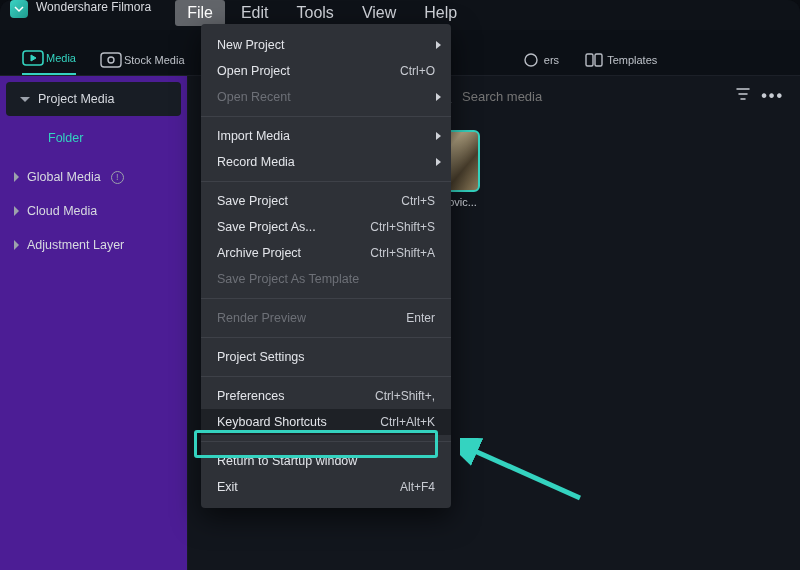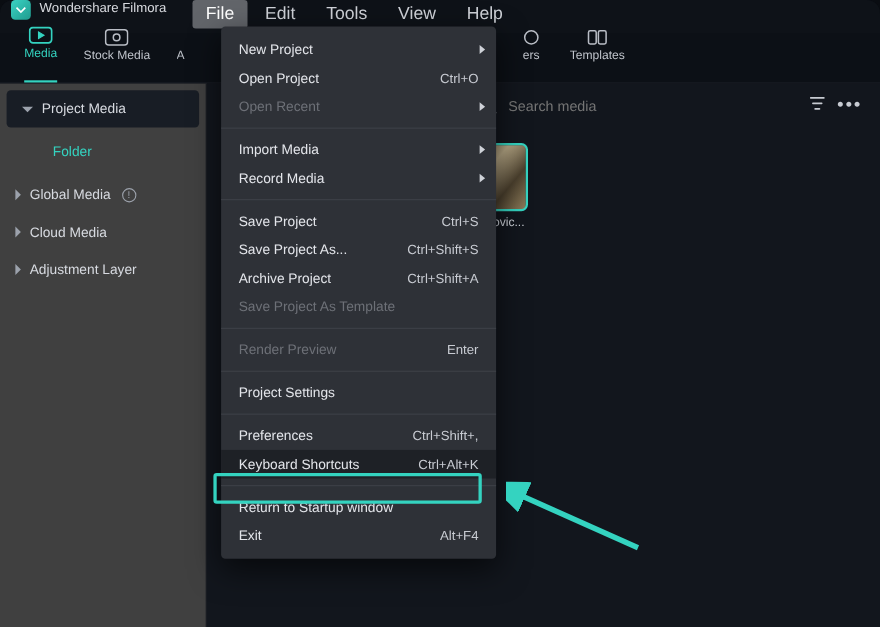--- a/index.html
+++ b/index.html
@@ -10,30 +10,30 @@
   .titlebar { display: flex; align-items: flex-start; height: 30px; padding-left: 10px; background: #0e1218; border-top-left-radius: 12px; border-top-right-radius: 12px; }
   .logo-square { width: 18px; height: 18px; border-radius: 4px; background: linear-gradient(135deg,#3bd3c4,#1f9b8e); display: flex; align-items:center; justify-content:center; margin-right: 8px;}
   .logo-square svg { width: 10px; height: 10px; }
   .app-title { font-size: 12px; color: #d9dbe0; white-space: nowrap; }
   .menubar { display: flex; margin-left: 24px; gap: 4px; }
   .menuitem { font-size: 16px; color: #cfd2d8; padding: 4px 12px; border-radius: 3px; }
   .menuitem.active { background: #62656a; color: #fff; }
 
   
   .tabrow { display: flex; align-items: flex-end; height: 46px; padding: 0 14px 0 22px; gap: 24px; border-bottom: 1px solid #1c2028; background:#0c1016;}
-  .tab { display:flex; flex-direction:column; align-items:center; gap:2px; padding-bottom:18px; }
+  .tab { display:flex; flex-direction:row; align-items:center; gap:2px; padding-bottom:6px; }
   .tab-icon { width: 22px; height: 18px; display:flex; align-items:center; justify-content:center;}
   .tab-label { font-size: 11px; color: #bfc3ca; }
   .tab.active .tab-label, .tab.active .tab-icon svg { color:#34d3c0; stroke:#34d3c0;}
   .tab.active { border-bottom: 2px solid #34d3c0; }
   .tab.truncated .tab-label { max-width: 10px; overflow: hidden; }
 
   
   .main { display:flex; height: calc(100% - 76px); }
-  .sidebar { width: 188px; background: #404040; padding-top: 6px; border-right: 1px solid #171b22;}
+  .sidebar { width: 188px; background: #4c1d95; padding-top: 6px; border-right: 1px solid #171b22;}
   .sb-row { display:flex; align-items:center; height: 34px; font-size: 12.5px; color:#d7dae0; padding-left: 14px; gap: 8px;}
   .sb-row.header { background:#181d25; border-radius:4px; margin: 0 6px; font-weight:500;}
   .sb-row.folder { color:#34d3c0; padding-left: 48px; height:44px;}
   .chev { width: 0; height: 0; }
   .chev.down { border-left:5px solid transparent; border-right:5px solid transparent; border-top:5px solid #9ca2ac; }
   .chev.right { border-top:5px solid transparent; border-bottom:5px solid transparent; border-left:5px solid #9ca2ac; }
   .info-circle { width:13px;height:13px;border:1px solid #9ca2ac;border-radius:50%;display:inline-flex;align-items:center;justify-content:center;font-size:9px;color:#9ca2ac;margin-left:2px;}
 
   .content { flex:1; background:#12161d; position:relative; }
   .search-row { display:flex; align-items:center; height:40px; padding: 0 16px; gap:10px; }

